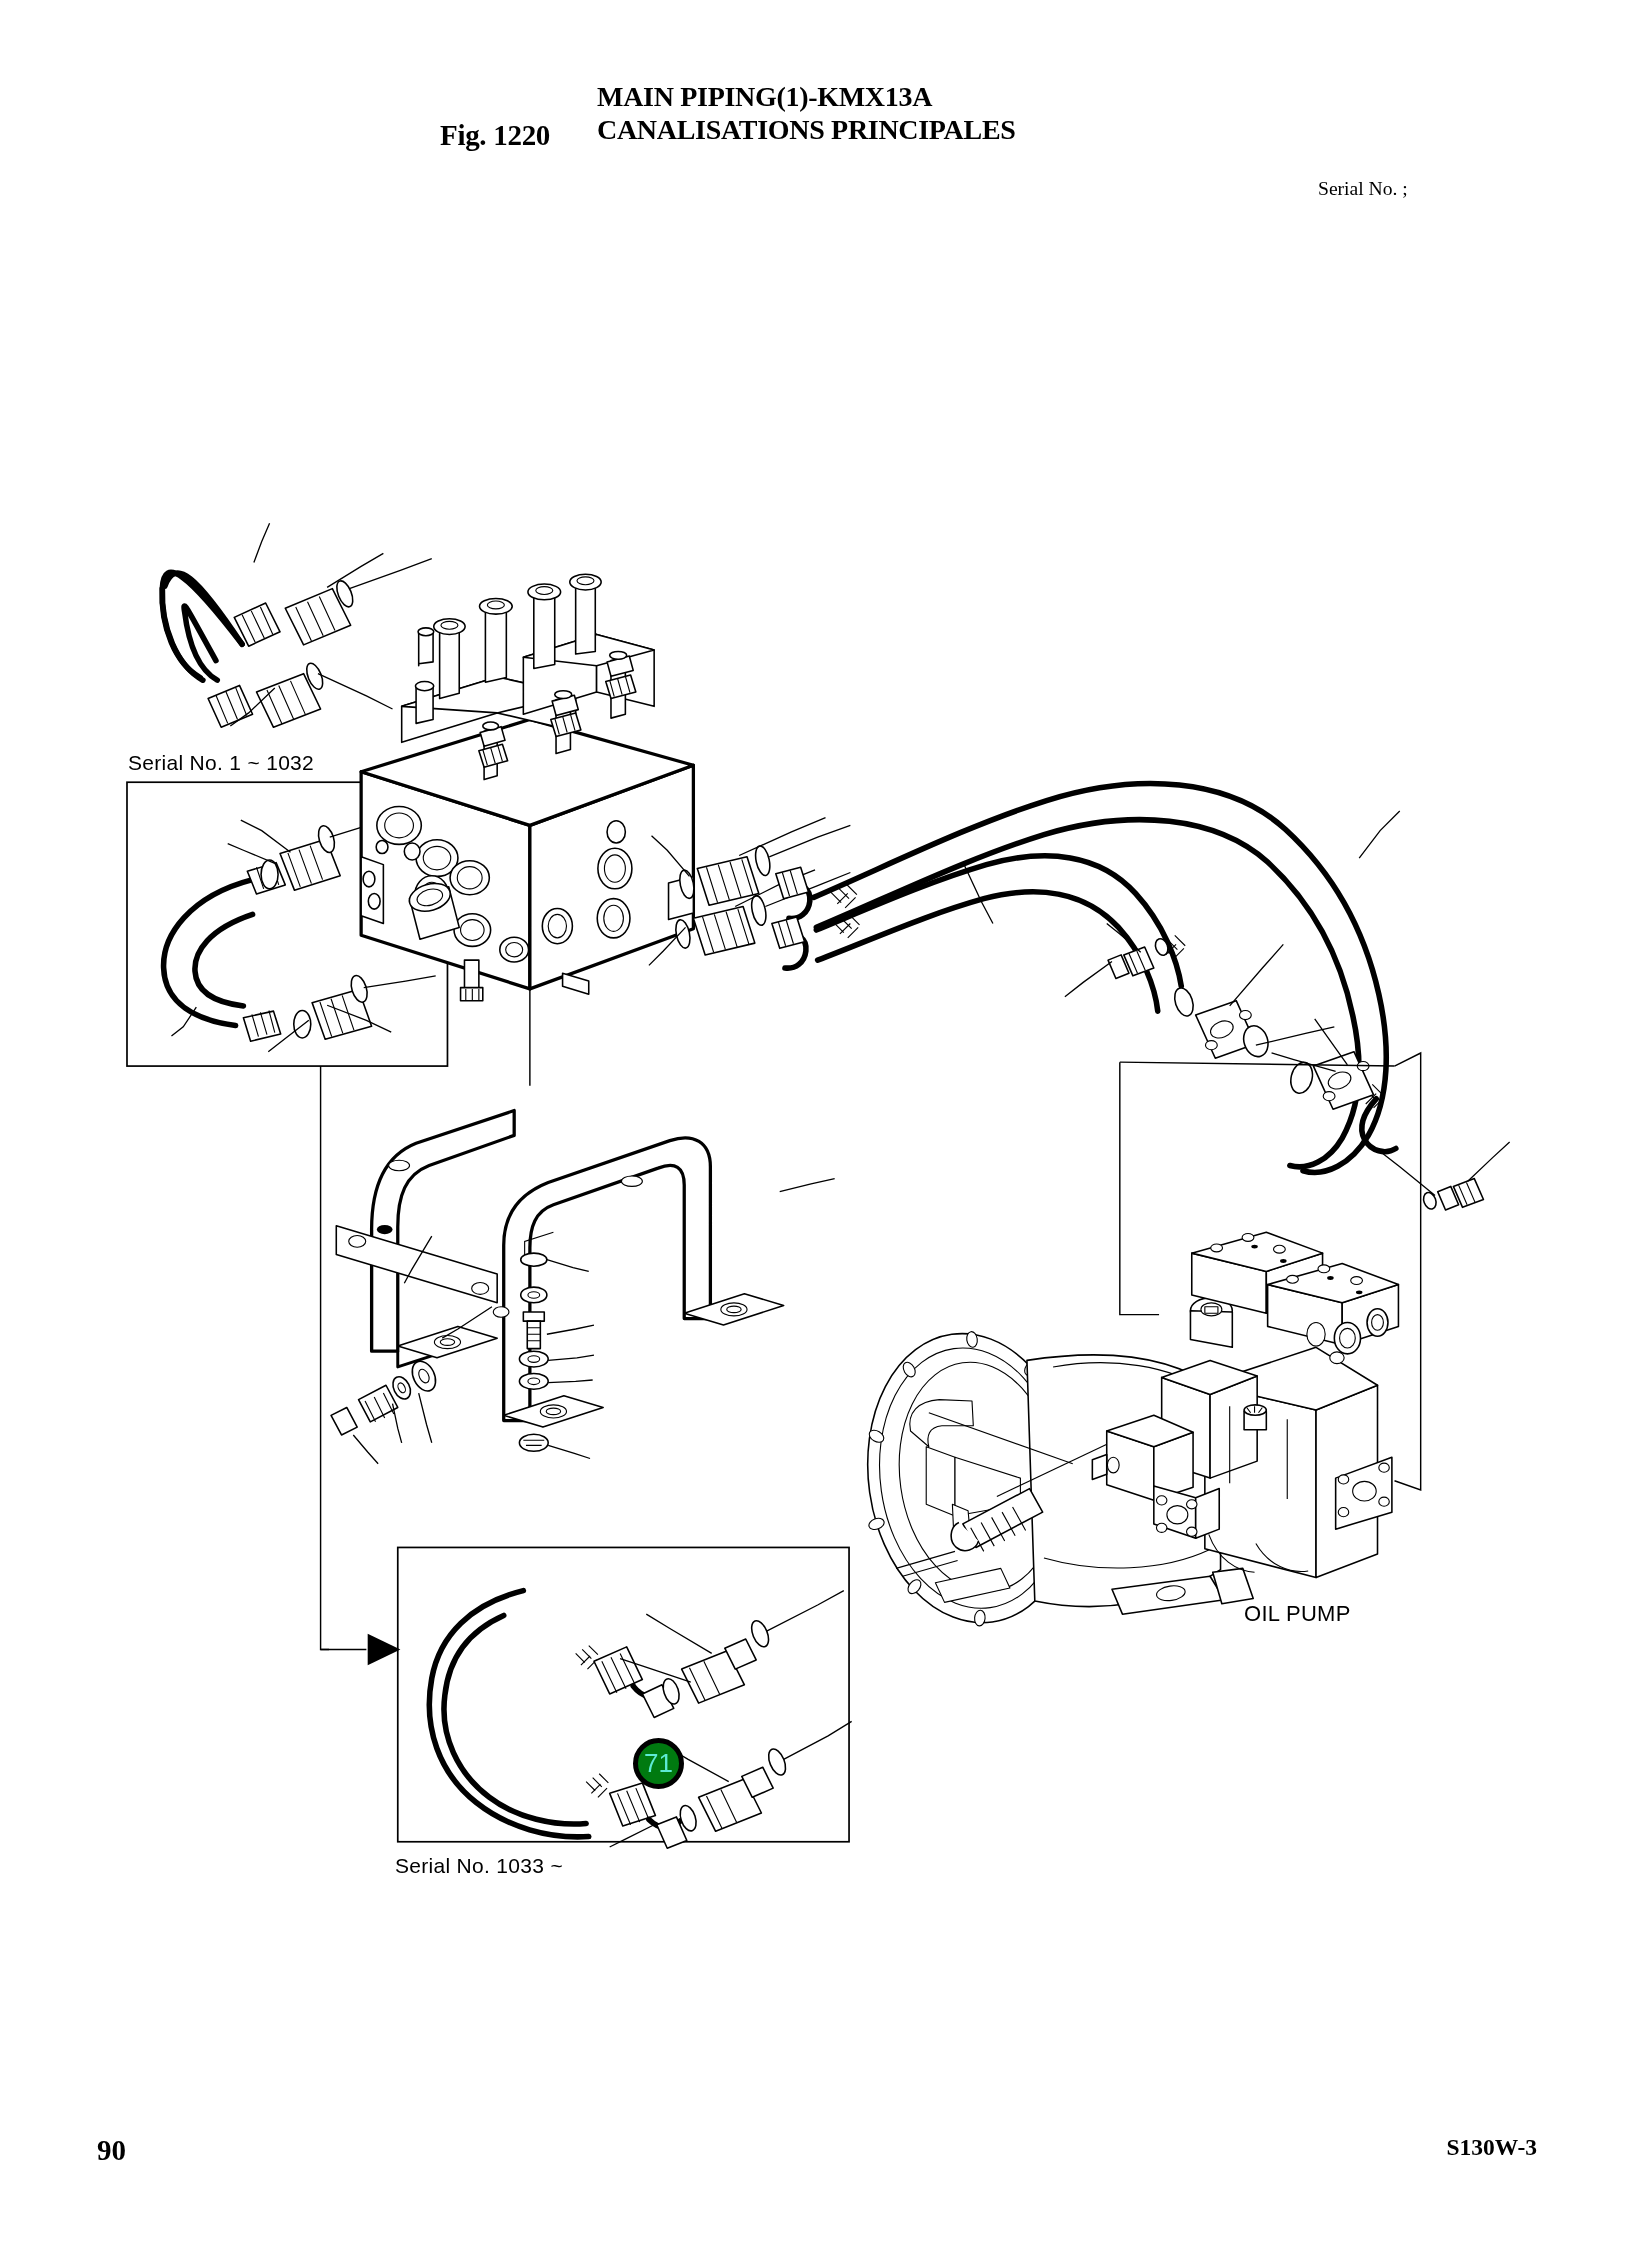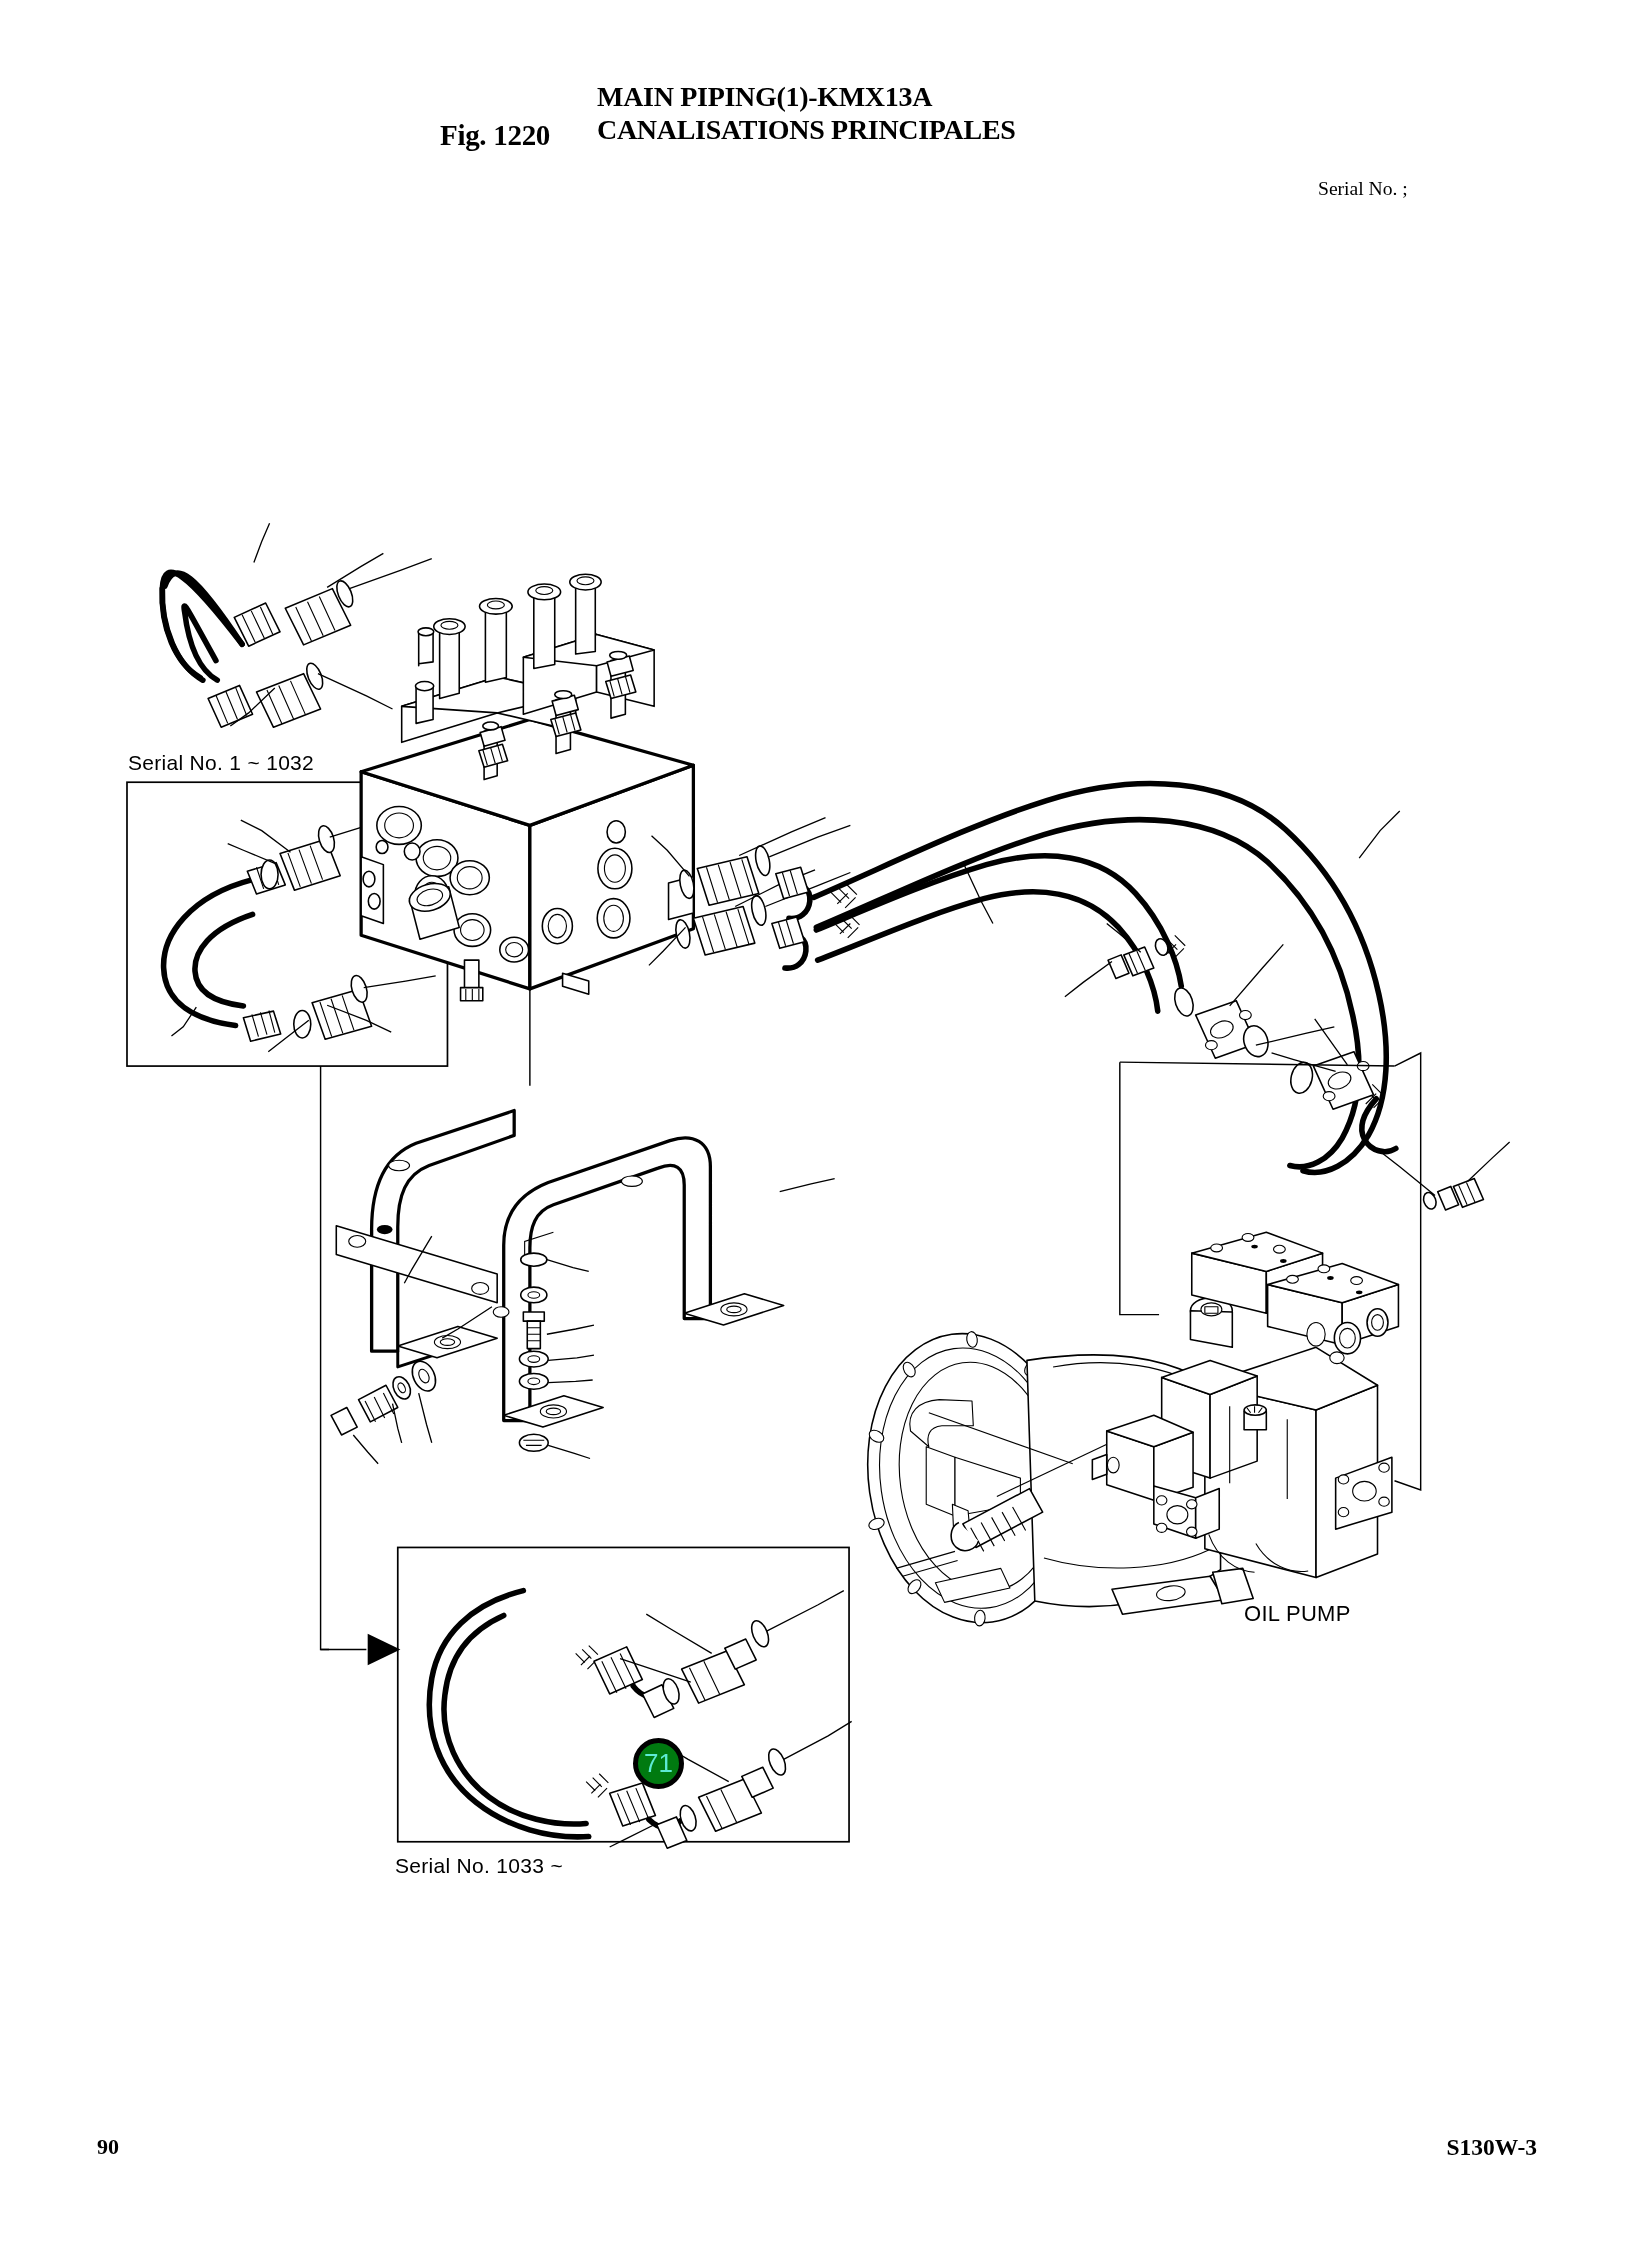--- a/index.html
+++ b/index.html
@@ -75,21 +75,21 @@
     margin-left: 34px;
   }
 
   
   .page-num {
     position: absolute;
     left: 97px;
     top: 2134px;
     font-family: "Liberation Serif", serif;
     font-weight: bold;
-    font-size: 22px;
+    font-size: 29px;
   }
   .model-num {
     position: absolute;
     right: 97px;
     top: 2134px;
     font-family: "Liberation Serif", serif;
     font-weight: bold;
     font-size: 23.5px;
   }
 

